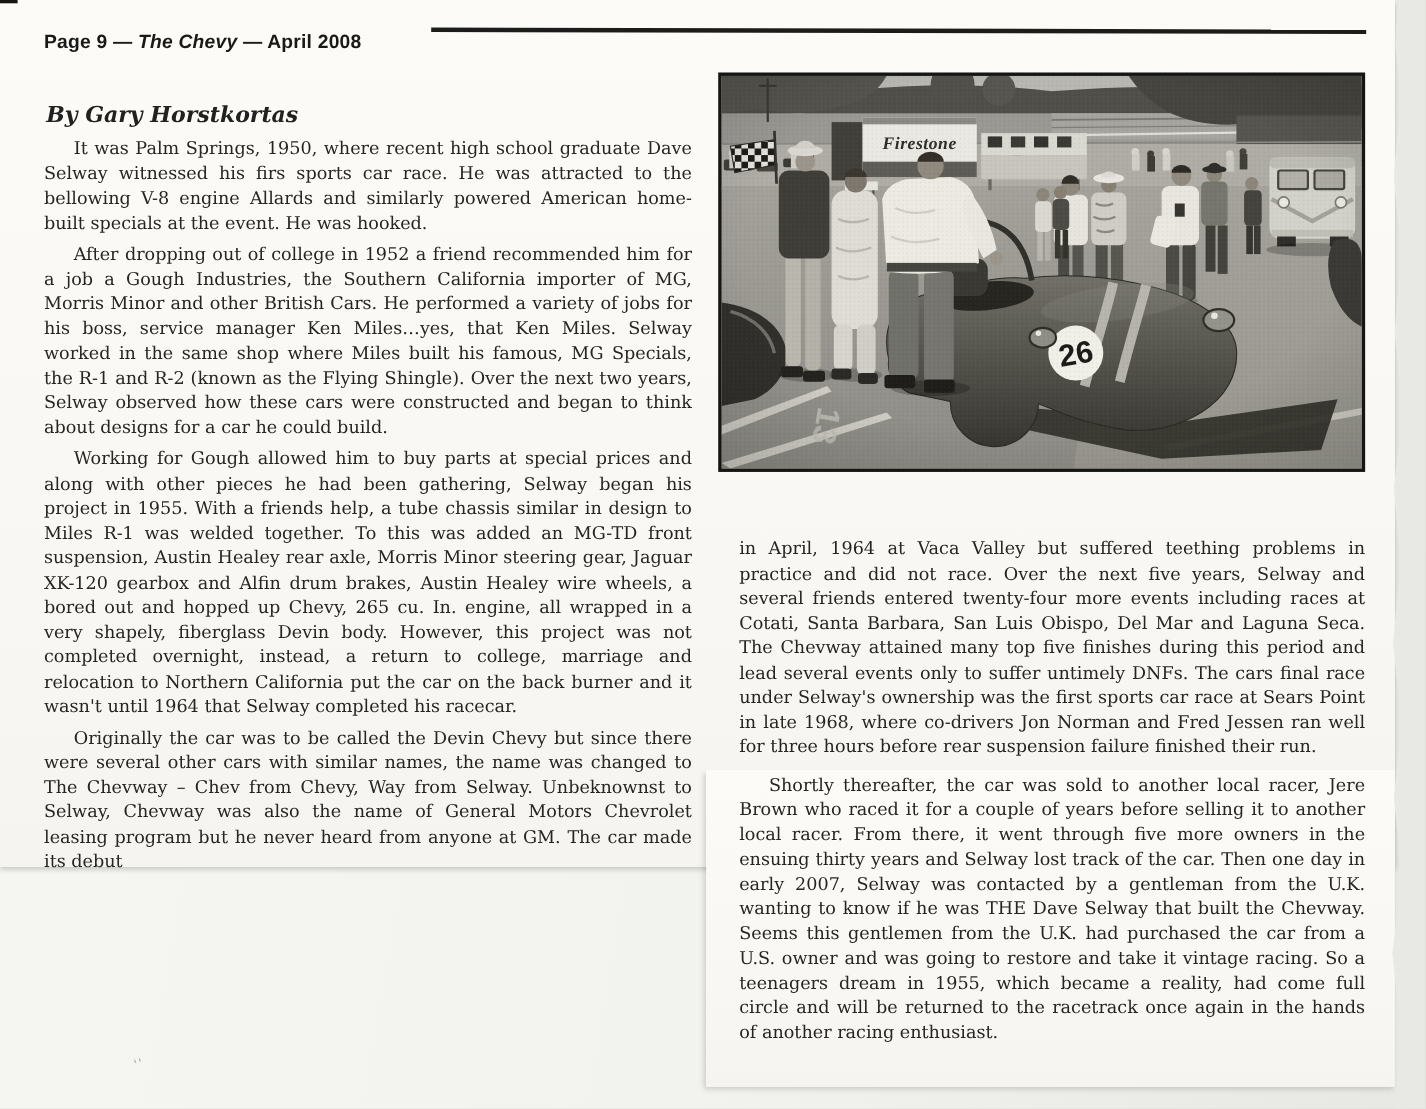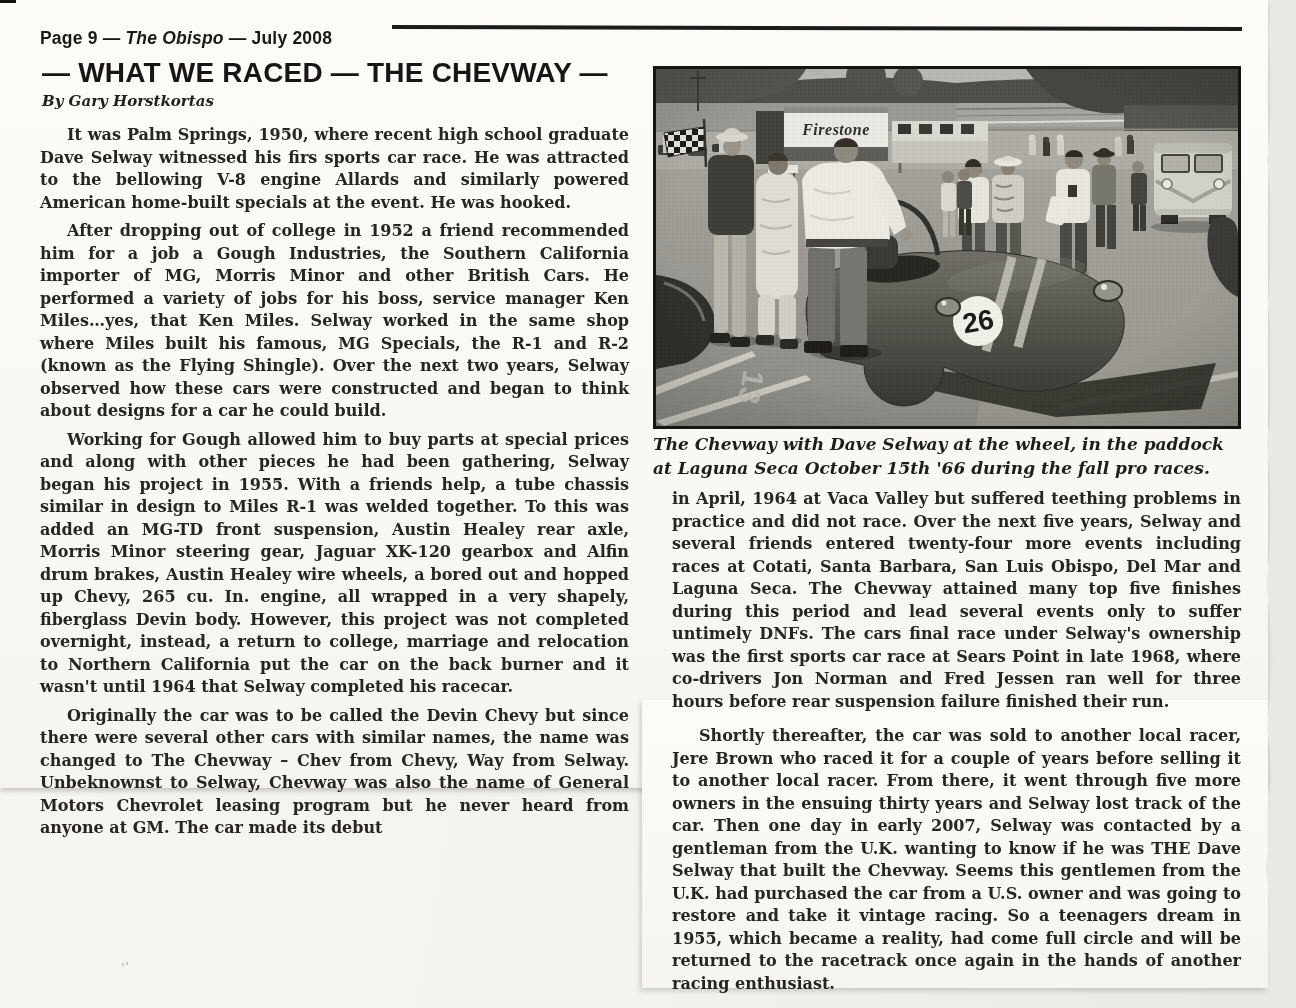--- a/index.html
+++ b/index.html
@@ -14,25 +14,25 @@
   .corner-sliver{position:absolute;left:0;top:0;width:16px;height:3px;background:#141412;z-index:22;}
   .content{position:absolute;inset:0;z-index:10;}
 
   .masthead{position:absolute;left:40px;top:28px;font-family:"Liberation Sans",sans-serif;
             font-weight:700;font-size:17.5px;color:#191917;letter-spacing:.2px;white-space:nowrap;}
   .masthead .pub{font-style:italic;}
   .masthead-rule{position:absolute;left:392px;top:26px;width:850px;height:4px;background:#1c1c1a;transform:rotate(.12deg);}
 
   .title{position:absolute;left:42px;top:57px;width:590px;font-family:"Liberation Sans",sans-serif;
          font-weight:700;font-size:28px;letter-spacing:.2px;color:#161614;white-space:nowrap;}
-  .byline{position:absolute;left:42px;top:92px;font-style:italic;font-weight:700;font-size:15px;color:#21211f;}
+  .byline{position:absolute;left:42px;top:92px;font-style:italic;font-weight:700;font-size:20px;color:#21211f;}
 
   .col-left{position:absolute;left:40px;top:124px;width:589px;}
   .col-right{position:absolute;left:653px;top:488px;width:588px;}
-  p.body{margin:0 0 6px 0;font-size:16px;line-height:22.5px;text-align:justify;color:#262522;text-indent:27px;font-weight:bold;}
+  p.body{margin:0 0 6px 0;font-size:16px;line-height:22.5px;text-align:justify;color:#262522;text-indent:27px;}
   .col-right p.body{margin-bottom:12px;margin-left:19px;}
   p.noindent{text-indent:0;}
   .credit{margin-top:8px;padding-left:34px;font-style:italic;font-weight:700;font-size:16.5px;color:#1f1f1d;}
 
   .photo-frame{position:absolute;left:653px;top:66px;width:582px;height:357px;border:3px solid #151513;background:#9b9b95;}
   .photo-frame svg{display:block;width:100%;height:100%;}
   .caption{position:absolute;left:653px;top:432px;width:588px;font-style:italic;font-weight:700;
            font-size:17px;line-height:24px;color:#1d1d1b;}
 
   .pencil{position:absolute;left:122px;top:960px;z-index:8;color:#a9a9a4;font-size:12px;
@@ -42,25 +42,24 @@
 <body>
 
 <div class="page">
 
   <div class="paper paper-main"></div>
   <div class="paper paper-right"></div>
 
   <div class="content">
 
     <div class="masthead">
-      <span>Page 9 — </span><span class="pub">The Obispo</span><span> — July 2008</span>
+      <span>Page 9 — </span><span class="pub">The Chevy</span><span> — April 2008</span>
     </div>
     <div class="masthead-rule"></div>
 
-    <h1 class="title" style="margin:0;">— WHAT WE RACED — THE CHEVWAY —</h1>
     <div class="byline">By Gary Horstkortas</div>
 
     <div class="col-left">
       <p class="body">It was Palm Springs, 1950, where recent high school graduate Dave Selway witnessed his firs sports car race.  He was attracted to the bellowing V-8 engine Allards and similarly powered American home-built specials at the event.  He was hooked.</p>
       <p class="body">After dropping out of college in 1952 a friend recommended him for a job a Gough Industries, the Southern California importer of MG, Morris Minor and other British Cars.  He performed a variety of jobs for his boss, service manager Ken Miles…yes, that Ken Miles.   Selway worked in the same shop where Miles built his famous, MG Specials, the R-1 and R-2 (known as the Flying Shingle).   Over the next two years, Selway observed how these cars were constructed and began to think about designs for a car he could build.</p>
       <p class="body">Working for Gough allowed him to buy parts at special prices and along with other pieces he had been gathering, Selway began his project in 1955. With a friends help, a tube chassis similar in design to Miles R-1 was welded together.  To this was added an MG-TD front suspension, Austin Healey rear axle, Morris Minor steering gear, Jaguar XK-120 gearbox and Alfin drum brakes, Austin Healey wire wheels, a bored out and hopped up Chevy, 265 cu. In.  engine, all wrapped in a very shapely, fiberglass Devin body.  However, this project was not completed overnight, instead, a return to college, marriage and relocation to Northern California put the car on the back burner and it wasn't until 1964 that Selway completed his racecar.</p>
       <p class="body">Originally the car was to be called the Devin Chevy but since there were several other cars with similar names, the name was changed to The Chevway – Chev from Chevy, Way from Selway.  Unbeknownst to Selway, Chevway was also the name of General Motors Chevrolet leasing program but he never heard from anyone at GM.  The car made its debut</p>
     </div>
 
     <div class="photo-frame">
@@ -318,21 +317,20 @@
           <circle cx="250" cy="166" r="6" fill="#9a9489"></circle>
           <circle cx="190" cy="82" r="12" fill="#8f897e"></circle>
           <path d="M178,78 a12 9 0 0 1 24 0" fill="#332f28"></path>
         </g>
 
         <rect width="582" height="357" fill="url(#grain)"></rect>
         <rect width="582" height="357" fill="url(#vig)"></rect>
       </svg>
     </div>
 
-    <div class="caption">The Chevway with Dave Selway at the wheel, in the paddock at Laguna Seca October 15th '66 during the fall pro races.</div>
 
     <div class="col-right">
       <p class="body noindent">in April, 1964 at Vaca Valley but suffered teething problems in practice and did not race.  Over the next five years, Selway and several friends entered twenty-four more events including races at Cotati, Santa Barbara, San Luis Obispo, Del Mar and Laguna Seca.  The Chevway attained many top five finishes during this period and lead several events only to suffer untimely DNFs.  The cars final race under Selway's ownership was the first sports car race at Sears Point in late 1968, where co-drivers Jon Norman and Fred Jessen ran well for three hours before rear suspension failure finished their run.</p>
       <p class="body">Shortly thereafter, the car was sold to another local racer, Jere Brown who raced it for a couple of years before selling it to another local racer. From there, it went through five more owners in the ensuing thirty years and Selway lost track of the car.  Then one day in early 2007, Selway was contacted by a gentleman from the U.K. wanting to know if he was THE Dave Selway that built the Chevway. Seems this gentlemen from the U.K. had purchased the car from a U.S. owner and was going to restore and take it vintage racing.  So a teenagers dream in 1955, which became a reality, had come full circle and will be returned to the racetrack once again in the hands of another racing enthusiast.</p>
     </div>
 
   </div>
 
   <span class="pencil">''</span>
   <div class="bed-right"></div>

